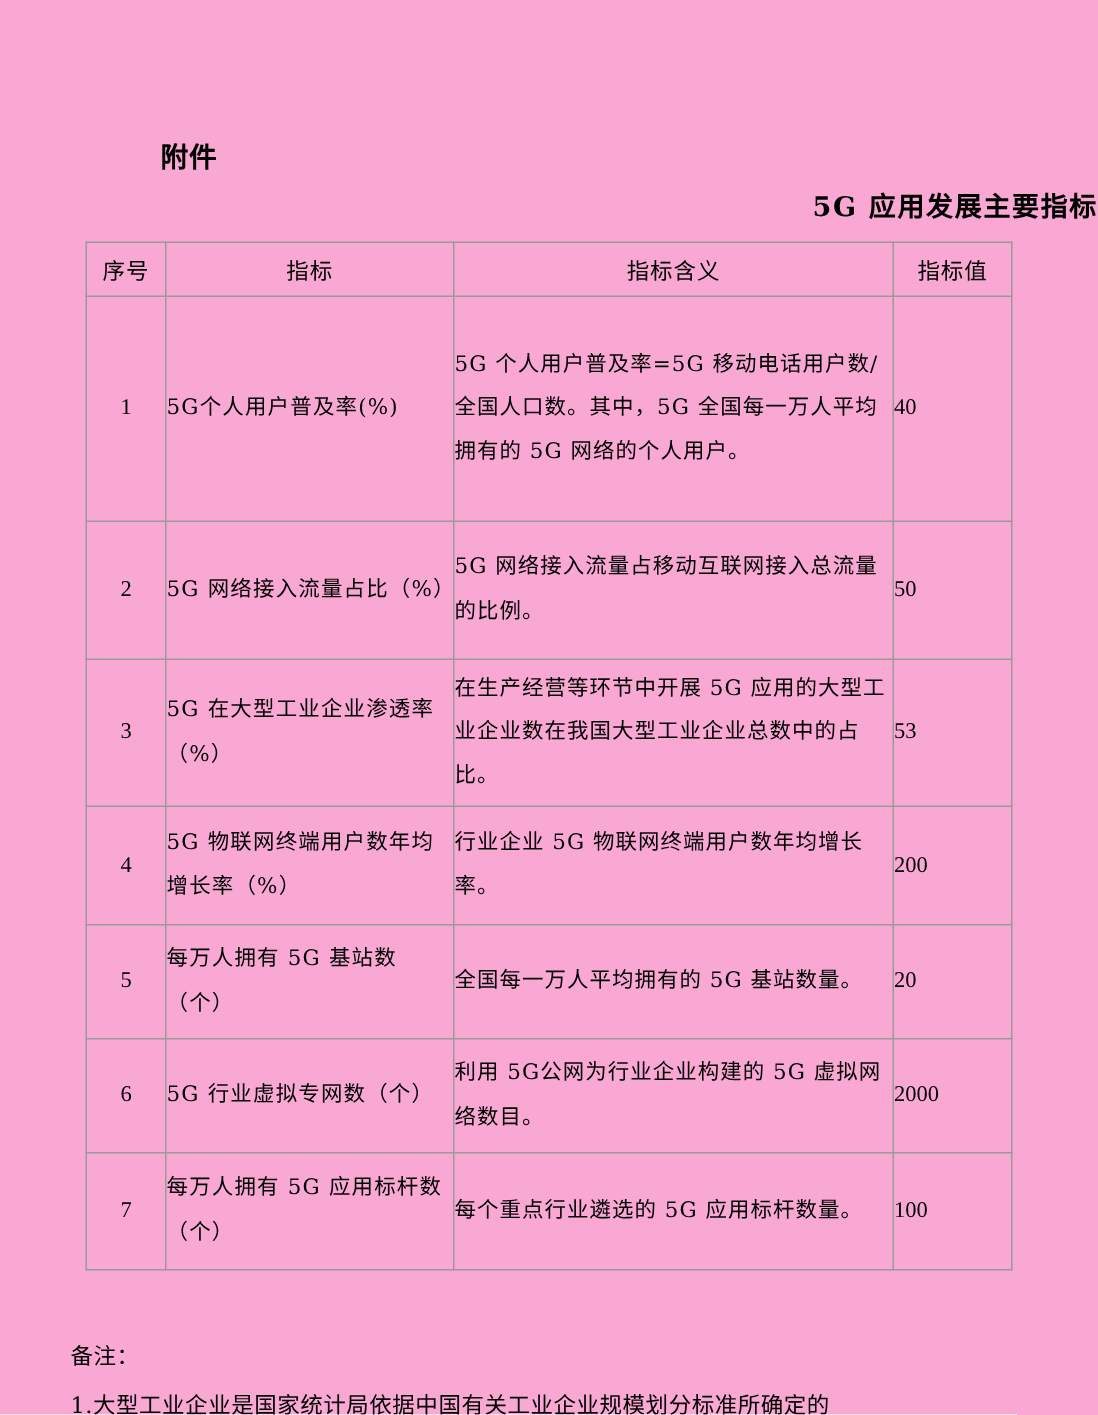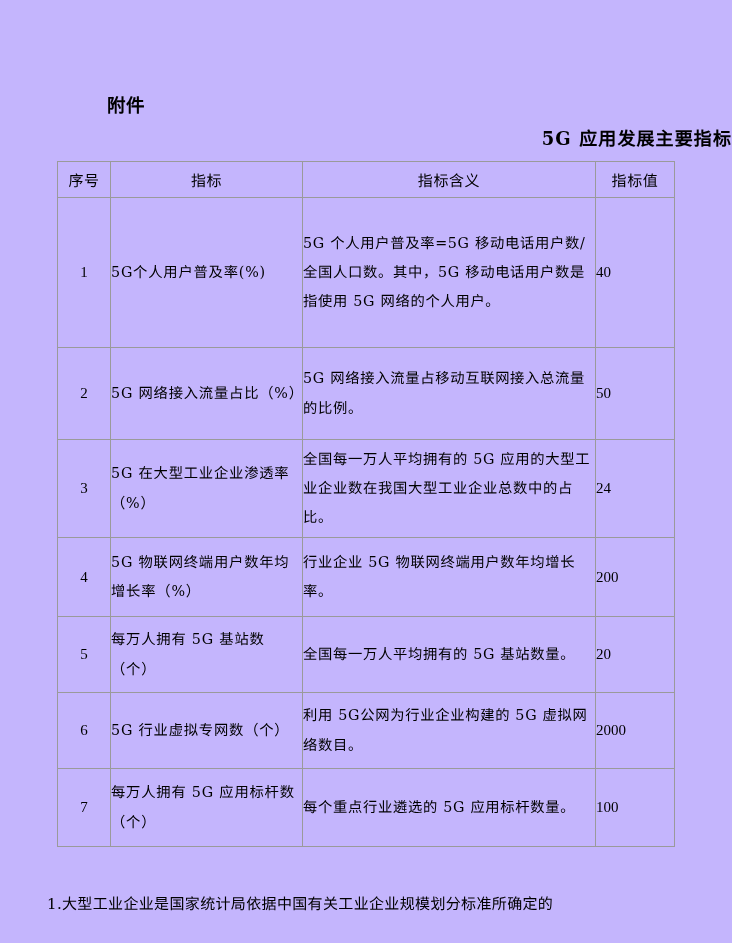--- a/index.html
+++ b/index.html
@@ -14,21 +14,21 @@
     font-family: "Liberation Serif", "DejaVu Serif", serif;
     color: #000000;
     overflow: hidden;
   }
 
   .page {
     position: absolute;
     inset: 0;
     width: 732px;
     height: 943px;
-    background: #c4b5fd;
+    background: #f9a8d4;
   }
 
   
   .attachment-label {
     position: absolute;
     left: 107px;
     top: 95px;
     font-family: "DejaVu Sans", "Liberation Sans", sans-serif;
     font-size: 18.5px;
     font-weight: 600;
@@ -159,36 +159,36 @@
         <tr class="hdr">
           <td>序号</td>
           <td>指标</td>
           <td>指标含义</td>
           <td>指标值</td>
         </tr>
 
         <tr class="r1">
           <td class="cell-no">1</td>
           <td class="cell-name">5G个人用户普及率(%)</td>
-          <td class="cell-desc">5G 个人用户普及率=5G 移动电话用户数/全国人口数。其中，5G 移动电话用户数是指使用 5G 网络的个人用户。</td>
+          <td class="cell-desc">5G 个人用户普及率=5G 移动电话用户数/全国人口数。其中，5G 全国每一万人平均拥有的 5G 网络的个人用户。</td>
           <td class="cell-val">40</td>
         </tr>
 
         <tr class="r2">
           <td class="cell-no">2</td>
           <td class="cell-name">5G 网络接入流量占比（%）</td>
           <td class="cell-desc">5G 网络接入流量占移动互联网接入总流量的比例。</td>
           <td class="cell-val">50</td>
         </tr>
 
         <tr class="r3">
           <td class="cell-no">3</td>
           <td class="cell-name">5G 在大型工业企业渗透率（%）</td>
-          <td class="cell-desc">全国每一万人平均拥有的 5G 应用的大型工业企业数在我国大型工业企业总数中的占比。</td>
-          <td class="cell-val">24</td>
+          <td class="cell-desc">在生产经营等环节中开展 5G 应用的大型工业企业数在我国大型工业企业总数中的占比。</td>
+          <td class="cell-val">53</td>
         </tr>
 
         <tr class="r4">
           <td class="cell-no">4</td>
           <td class="cell-name">5G 物联网终端用户数年均增长率（%）</td>
           <td class="cell-desc">行业企业 5G 物联网终端用户数年均增长率。</td>
           <td class="cell-val">200</td>
         </tr>
 
         <tr class="r5">
@@ -209,16 +209,17 @@
           <td class="cell-no">7</td>
           <td class="cell-name">每万人拥有 5G 应用标杆数（个）</td>
           <td class="cell-desc">每个重点行业遴选的 5G 应用标杆数量。</td>
           <td class="cell-val">100</td>
         </tr>
       </tbody>
     </table>
   </div>
 
   <div class="notes">
+    <div class="note-line">备注：</div>
     <div class="note-line">1.大型工业企业是国家统计局依据中国有关工业企业规模划分标准所确定的</div>
   </div>
 
 </div>
 
 </body></html>

